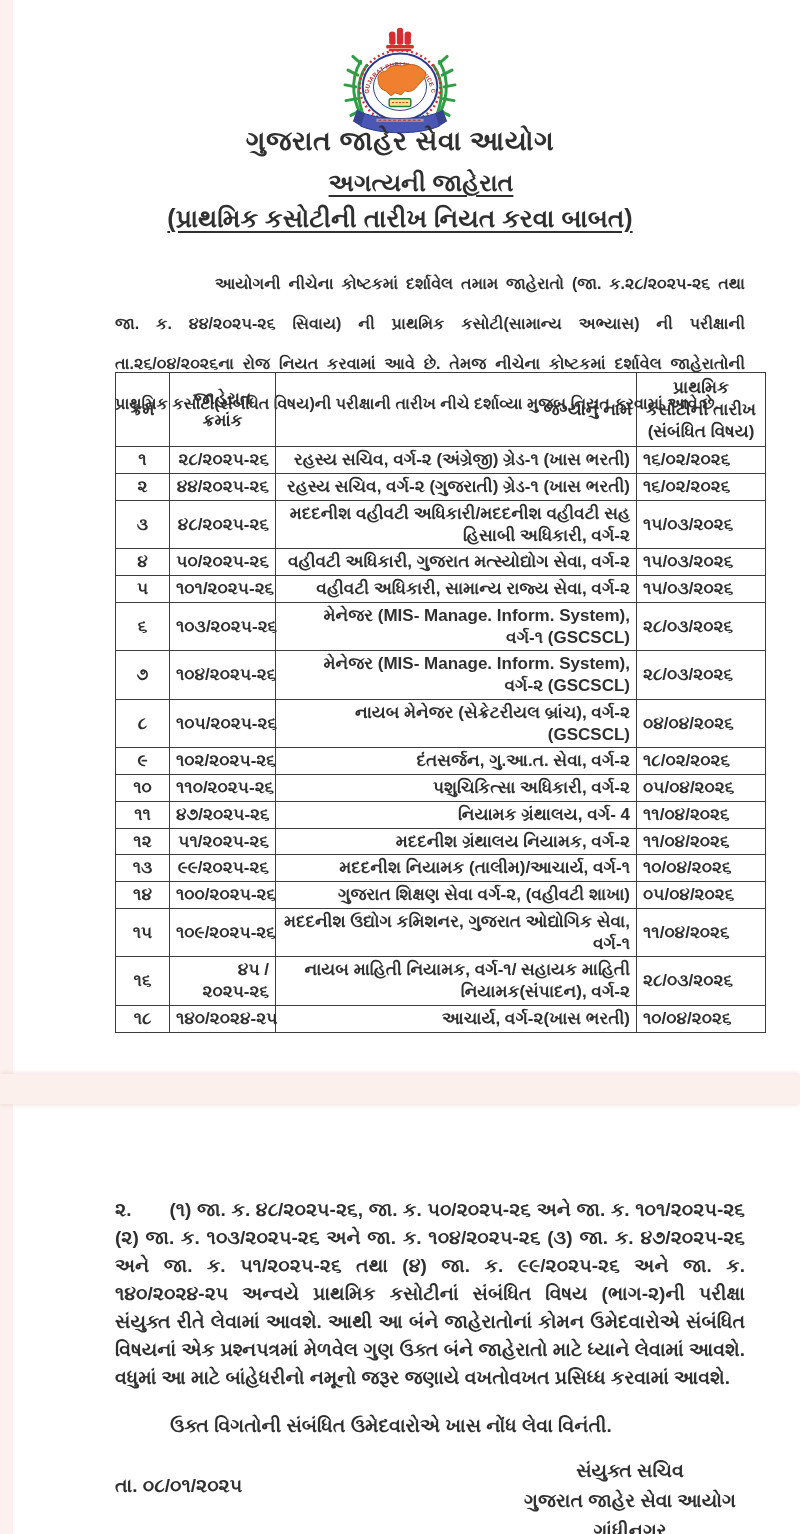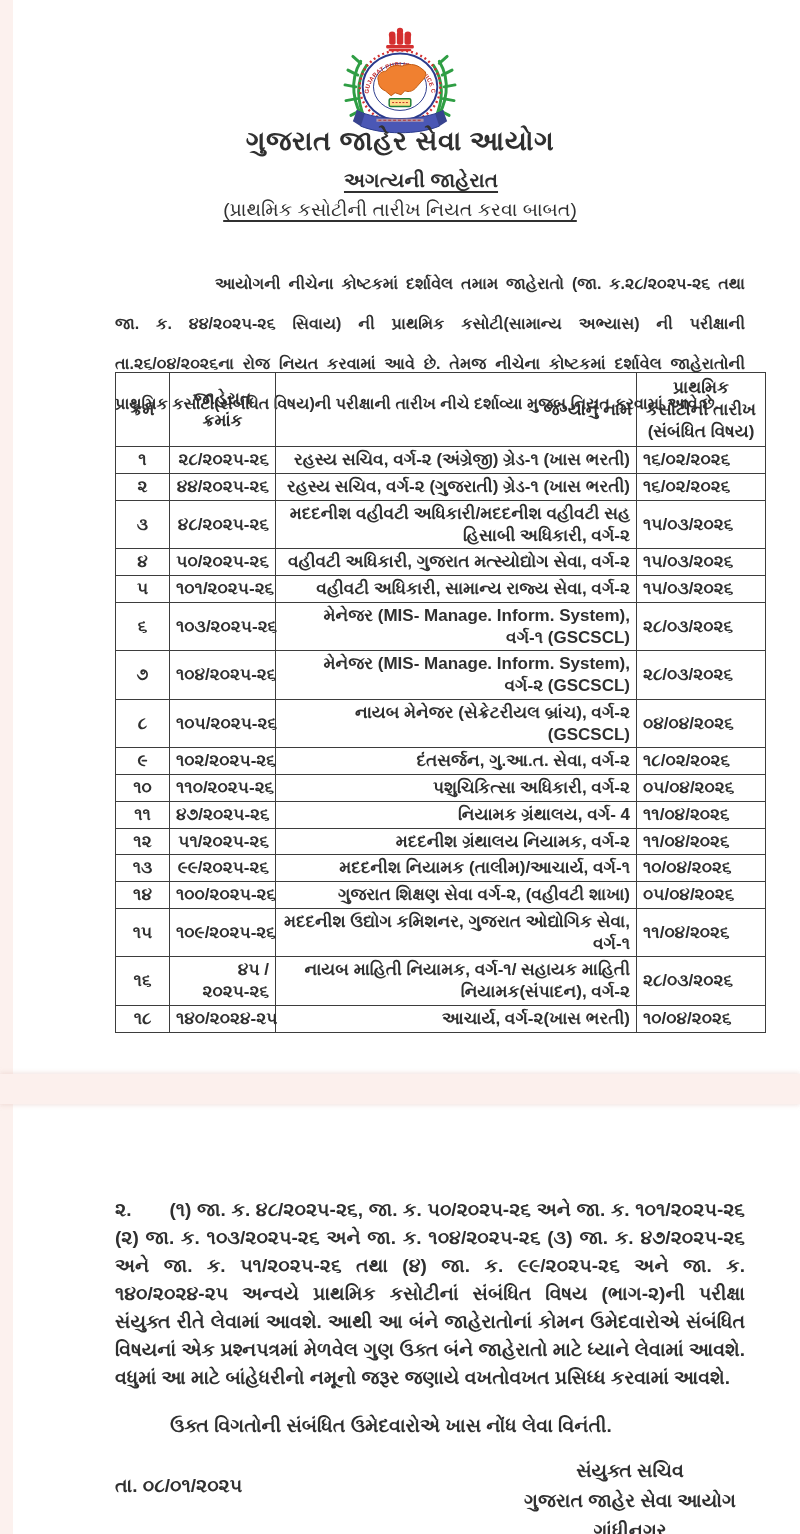--- a/index.html
+++ b/index.html
@@ -3,22 +3,22 @@
 <meta charset="utf-8">
 <style>
   html,body{margin:0;padding:0;}
   body{background:#ffffff;font-family:"Liberation Sans","DejaVu Sans",sans-serif;}
   .page{position:relative;width:800px;height:1534px;background:#ffffff;overflow:hidden;color:#303030;}
   .scan-strip{position:absolute;left:0;top:0;width:13px;height:100%;background:#fcf1ee;}
   .page-break-band{position:absolute;left:0;top:1074px;width:100%;height:30px;background:#fcf0ed;box-shadow:0 -2px 4px rgba(230,200,195,.35),0 2px 4px rgba(230,200,195,.35);}
   .logo-wrap{position:absolute;top:24px;left:0;width:100%;text-align:center;}
   .header-block{position:absolute;top:126px;left:0;width:100%;text-align:center;}
   .doc-title{font-size:27px;font-weight:700;letter-spacing:.5px;}
-  .doc-sub{font-size:20px;font-weight:700;margin-top:12px;text-decoration:underline;text-underline-offset:4px;text-decoration-thickness:1.5px;padding-left:42px;}
-  .doc-sub2{font-size:19px;font-weight:400;margin-top:7px;text-decoration:underline;text-underline-offset:4px;text-decoration-thickness:1.5px;}
+  .doc-sub{font-size:24px;font-weight:700;margin-top:12px;text-decoration:underline;text-underline-offset:4px;text-decoration-thickness:1.5px;padding-left:42px;}
+  .doc-sub2{font-size:25px;font-weight:700;margin-top:7px;text-decoration:underline;text-underline-offset:4px;text-decoration-thickness:1.5px;}
   .para1{position:absolute;top:248px;left:115px;width:630px;font-size:16px;line-height:40px;font-weight:600;text-align:justify;text-indent:100px;}
   .para1 .hl-date{font-weight:700;text-decoration:underline;text-underline-offset:3px;}
   .tbl{position:absolute;top:372px;left:115px;width:630px;border-collapse:collapse;table-layout:fixed;}
   .tbl th,.tbl td{border:1.5px solid #3d3d3d;font-size:17px;line-height:1.28;padding:2px 6px;vertical-align:middle;}
   .tbl th{font-weight:700;text-align:center;padding:4px 4px;}
   .tbl td{font-weight:600;}
   .c-no{width:45px;text-align:center;}
   .c-adv{width:97px;text-align:right;}
   .c-post{width:352px;text-align:right;padding-left:9px;}
   .c-date{width:120px;text-align:left;}

